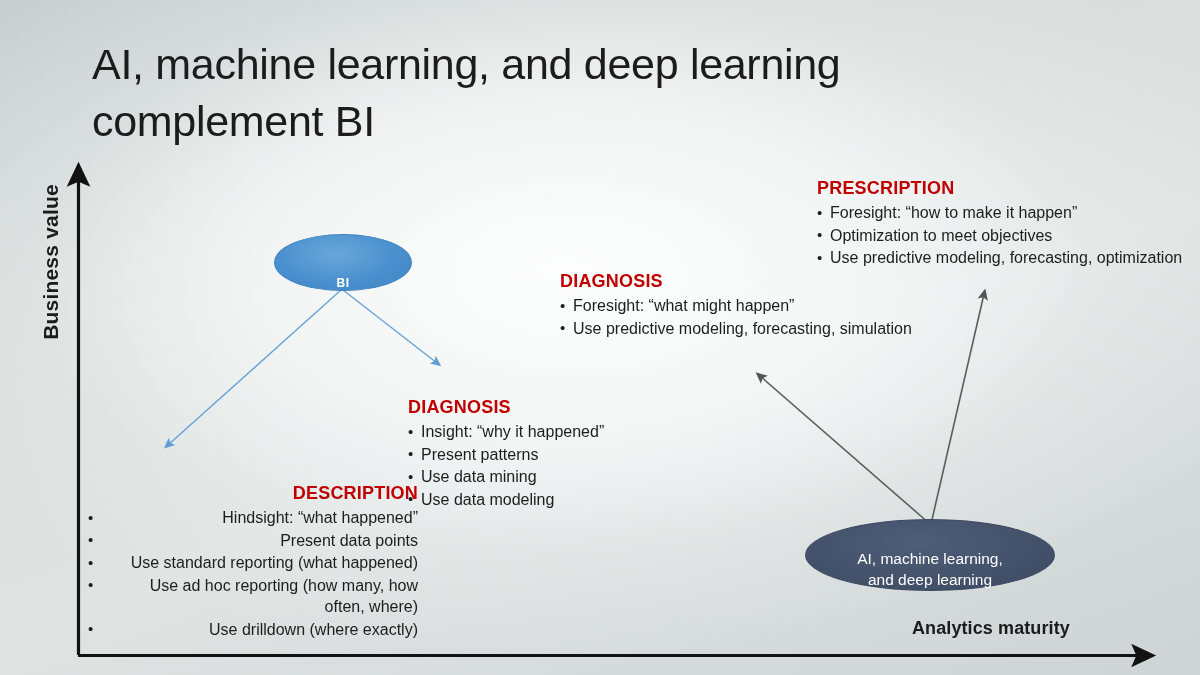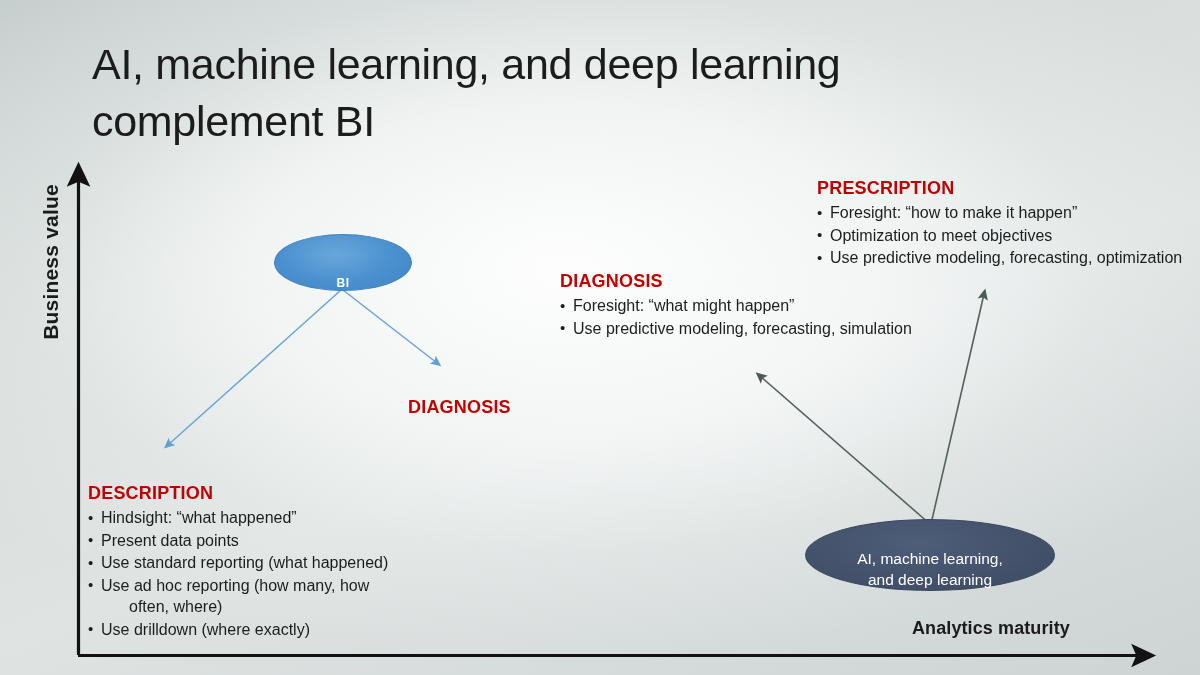--- a/index.html
+++ b/index.html
@@ -129,21 +129,21 @@
     top: -0.5px;
     font-size: 15px;
     color: #1d1d1d;
   }
   .block li .cont {
     display: block;
     padding-left: 0;
     margin-left: 28px;
   }
 
-  #block-description { left: 88px; top: 483px; width: 330px; }
+  #block-description { left: 88px; top: 483px; width: 330px; text-align: right; }
   #block-diagnosis   { left: 380px; top: 397px; width: 250px; margin-left: 28px; }
   #block-prediction  { left: 560px; top: 271px; width: 390px; }
   #block-prescription{ left: 817px; top: 178px; width: 390px; }
 </style>
 </head>
 <body>
 
 <div id="slide">
 
   <div id="title">AI, machine learning, and deep learning
@@ -193,20 +193,26 @@
       <li>Hindsight: “what happened”</li>
       <li>Present data points</li>
       <li>Use standard reporting (what happened)</li>
       <li><span>Use ad hoc reporting (how many, how</span><span class="cont">often, where)</span></li>
       <li>Use drilldown (where exactly)</li>
     </ul>
   </div>
 
   <div class="block" id="block-diagnosis">
     <div class="block-heading">DIAGNOSIS</div>
+    <ul>
+      <li>Insight: “why it happened”</li>
+      <li>Present patterns</li>
+      <li>Use data mining</li>
+      <li>Use data modeling</li>
+    </ul>
   </div>
 
   <div class="block" id="block-prediction">
     <div class="block-heading">DIAGNOSIS</div>
     <ul>
       <li>Foresight: “what might happen”</li>
       <li>Use predictive modeling, forecasting, simulation</li>
     </ul>
   </div>
 

